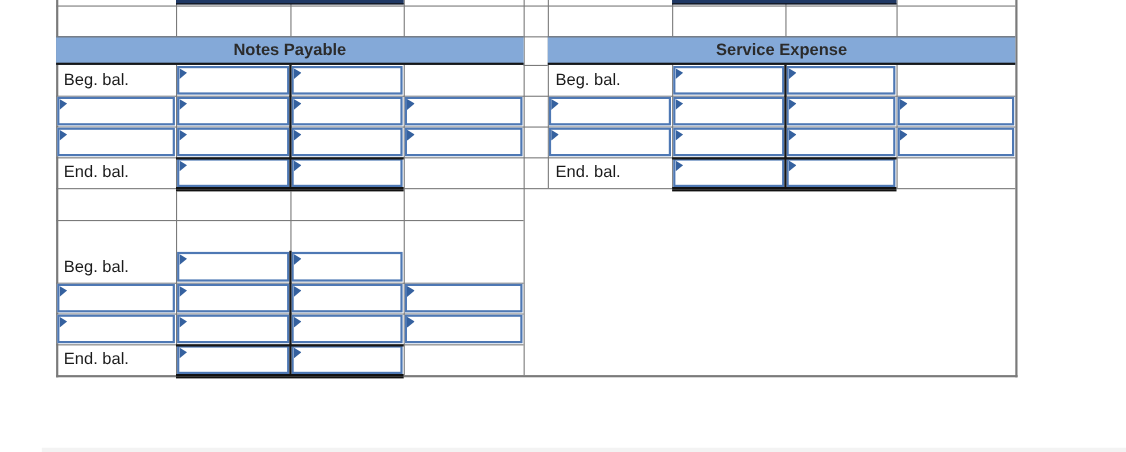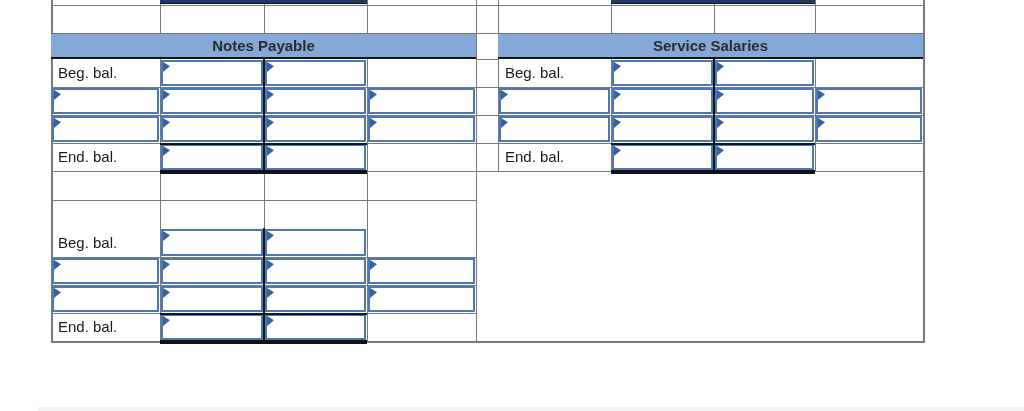--- a/index.html
+++ b/index.html
@@ -114,21 +114,21 @@
     <div class="cell" style="left:214px;top:144px;width:101px;height:26px;">
       <span class="flag"></span>
       <span class="val"></span>
     </div>
 
     <div class="dark" style="left:212px;top:59px;width:2px;height:112px;"></div>
     <div class="dark" style="left:109px;top:143px;width:207px;height:2px;"></div>
     <div class="dunder" style="left:109px;top:170px;width:207px;"></div>
 
     <div class="thead" style="left:447px;top:33px;width:425px;height:26px;">
-      <span>Service Salaries</span>
+      <span>Service Expense</span>
     </div>
     <div class="rlabel" style="left:447px;top:59px;width:100px;">Beg. bal.</div>
     <div class="rlabel" style="left:447px;top:143px;width:100px;">End. bal.</div>
 
     <div class="cell" style="left:561px;top:60px;width:101px;height:26px;">
       <span class="flag"></span>
       <span class="val"></span>
     </div>
     <div class="cell" style="left:664px;top:60px;width:99px;height:26px;">
       <span class="flag"></span>

